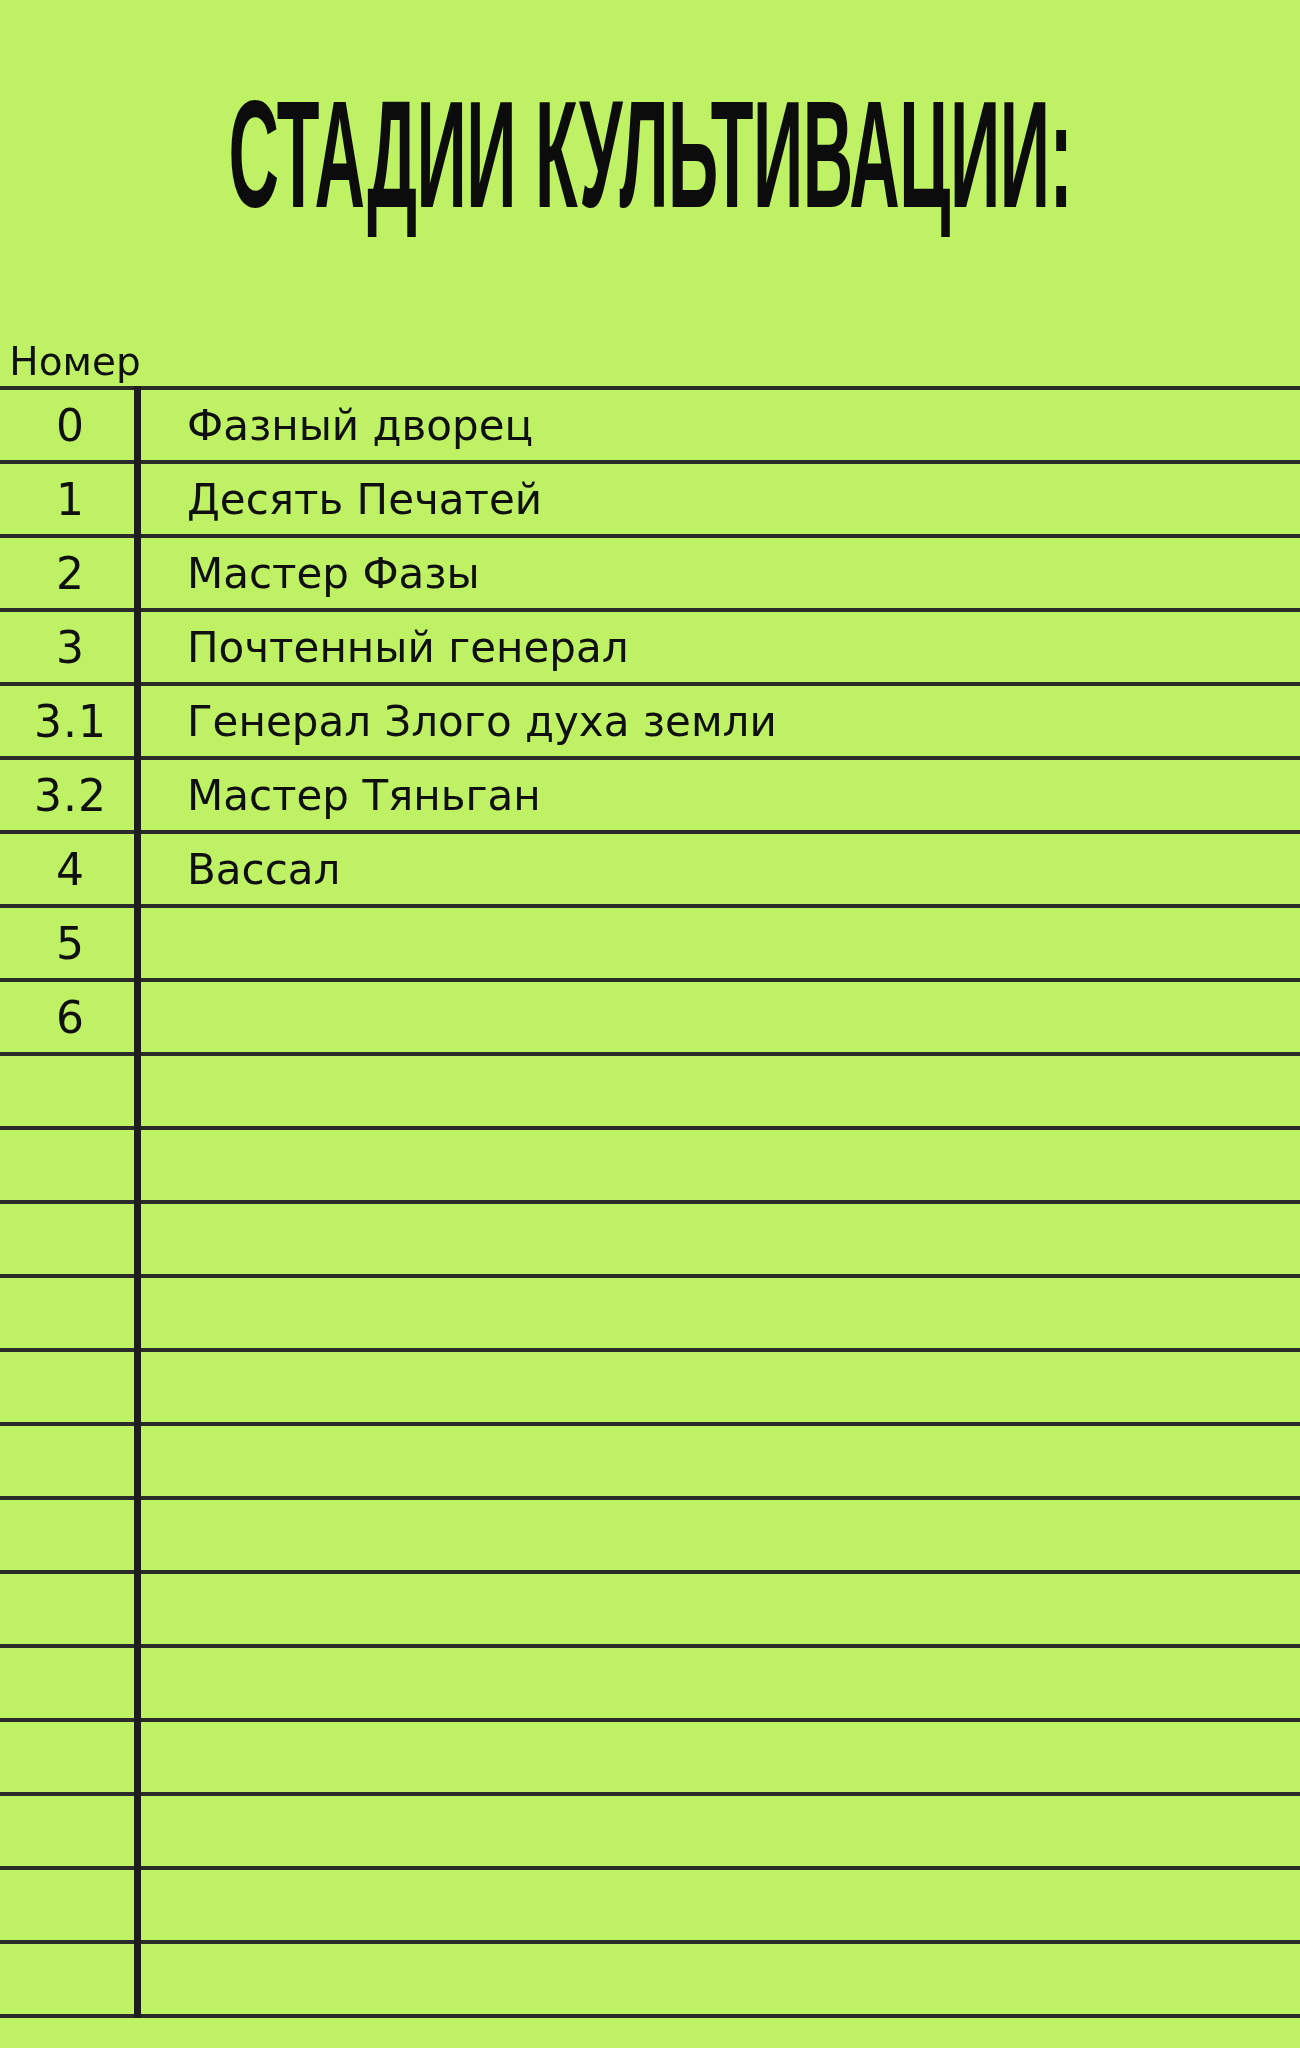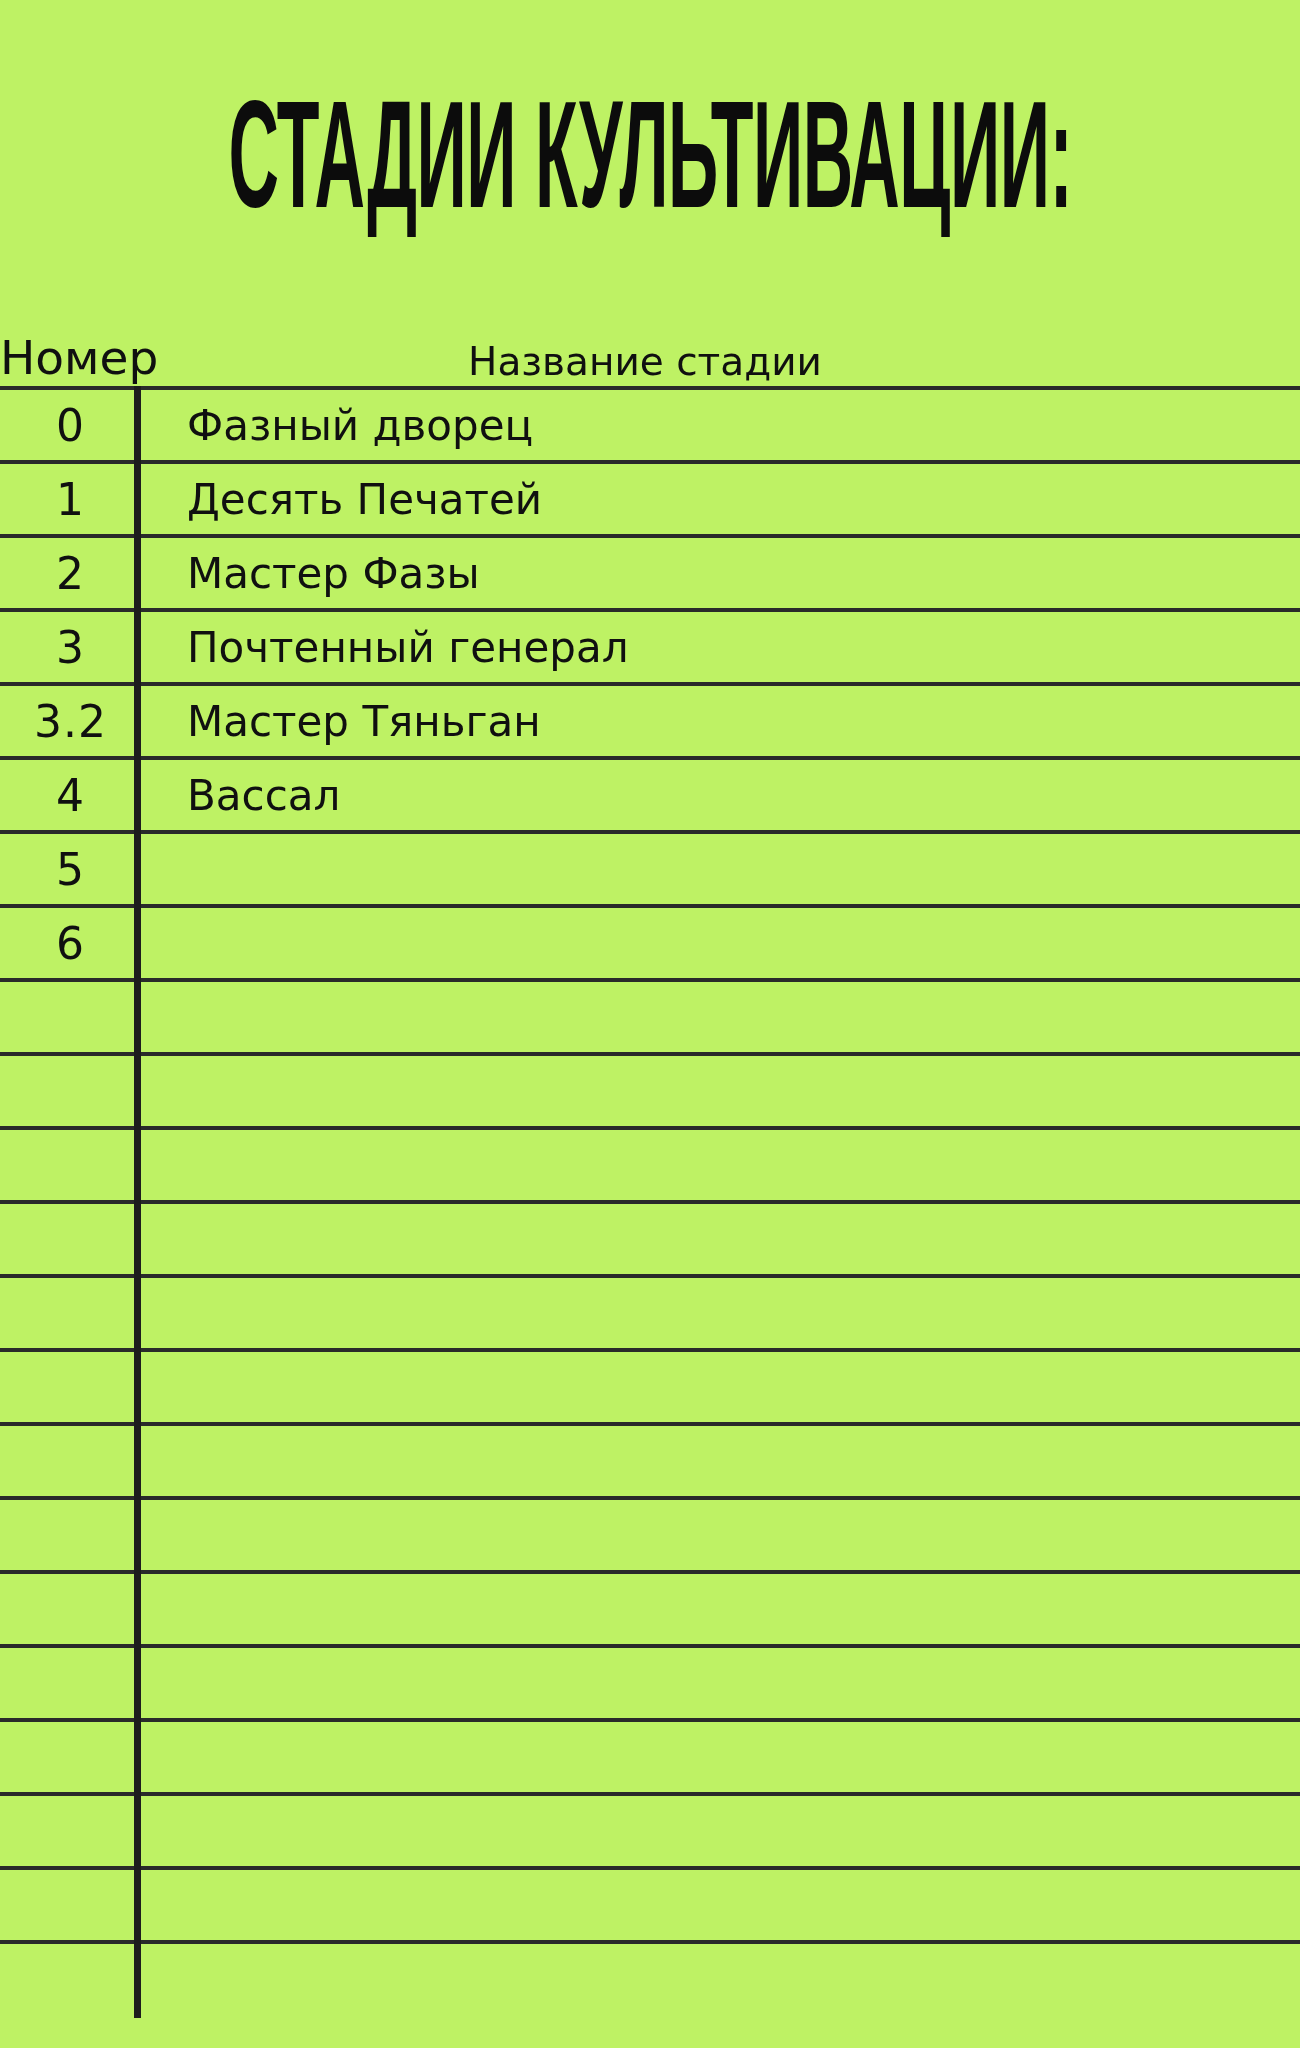--- a/index.html
+++ b/index.html
@@ -45,21 +45,21 @@
     left: 0;
     width: 1300px;
     height: 60px;
   }
   .col-num-header {
     position: absolute;
     left: 0;
     bottom: 2px;
     width: 150px;
     text-align: center;
-    font-size: 47px;
+    font-size: 39px;
     line-height: 1.1;
   }
   .col-name-header {
     position: absolute;
     left: 140px;
     right: 150px;
     bottom: 2px;
     text-align: center;
     font-size: 39px;
     line-height: 1.1;
@@ -108,41 +108,44 @@
 <body>
 
 <div class="page">
 
   <h1 class="title">
     <span class="title-inner">СТАДИИ КУЛЬТИВАЦИИ:</span>
   </h1>
 
   <div class="header-row">
     <span class="col-num-header">Номер</span>
-    <span class="col-name-header">Название стадии</span>
   </div>
 
   <div class="table" id="table">
       <div class="row">
         <span class="cell-num">0</span>
         <span class="cell-name">Фазный дворец</span>
       </div>
       <div class="row">
         <span class="cell-num">1</span>
         <span class="cell-name">Десять Печатей</span>
       </div>
       <div class="row">
         <span class="cell-num">2</span>
         <span class="cell-name">Мастер Фазы</span>
       </div>
       <div class="row">
         <span class="cell-num">3</span>
         <span class="cell-name">Почтенный генерал</span>
       </div>
       <div class="row">
+        <span class="cell-num">3.1</span>
+        <span class="cell-name">Генерал Злого духа земли</span>
+      </div>
+      <div class="row">
         <span class="cell-num">3.2</span>
         <span class="cell-name">Мастер Тяньган</span>
       </div>
       <div class="row">
         <span class="cell-num">4</span>
         <span class="cell-name">Вассал</span>
       </div>
       <div class="row">
         <span class="cell-num">5</span>
       </div>

